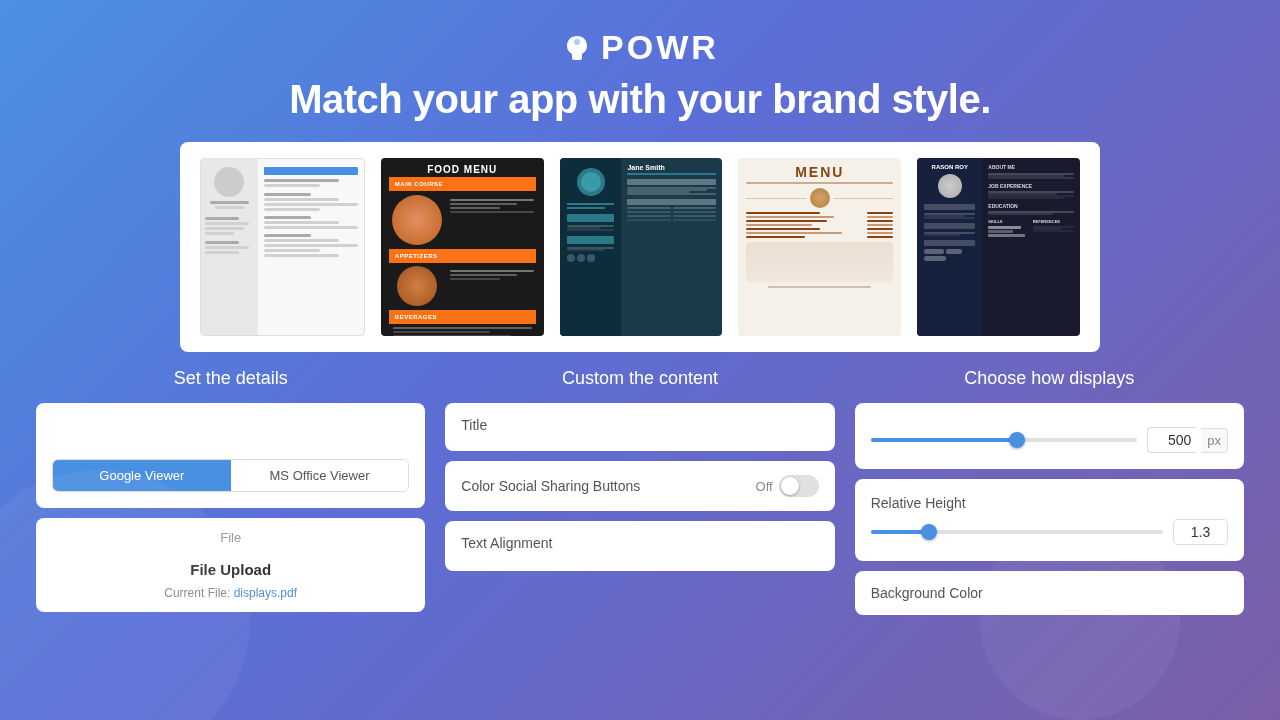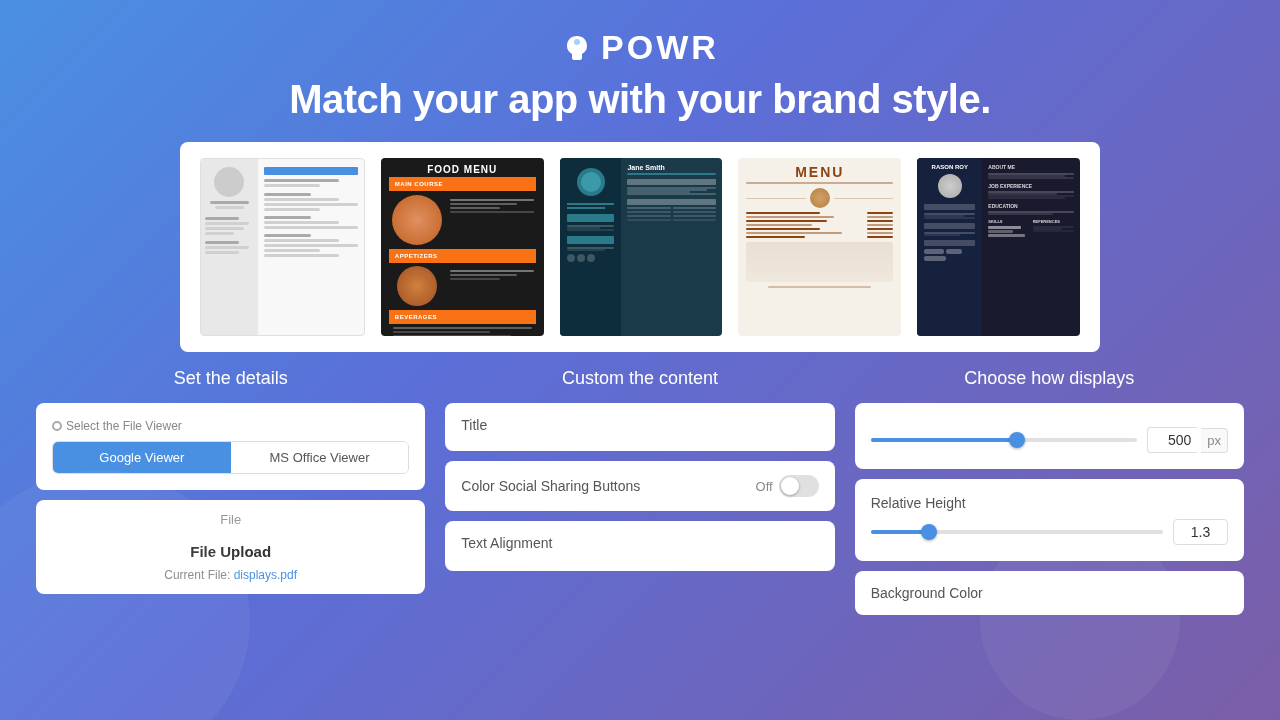--- a/index.html
+++ b/index.html
@@ -136,20 +136,21 @@
       border-radius: 50%;
       border: 2px solid #aaa;
       display: inline-block;
     }
     .viewer-buttons {
       display: flex;
       gap: 0;
       border: 1px solid #ddd;
       border-radius: 6px;
       overflow: hidden;
+      margin-top: 40px;
     }
     .viewer-btn {
       flex: 1;
       padding: 8px 0;
       font-size: 13px;
       border: none;
       cursor: pointer;
       font-weight: 500;
     }
     .viewer-btn.active {
@@ -588,24 +589,20 @@
   </div>
 
 </div>
 
 <div class="bottom-panels">
 
   <div class="panel-section">
     <div class="panel-title">Set the details</div>
 
     <div class="panel-box">
-      <div class="file-viewer-label">
-        <span class="radio-dot"></span>
-        <span>Select the File Viewer</span>
-      </div>
       <div class="viewer-buttons">
         <button class="viewer-btn active">Google Viewer</button>
         <button class="viewer-btn inactive">MS Office Viewer</button>
       </div>
     </div>
 
     <div class="panel-box file-box">
       <div class="file-label">File</div>
       <div class="upload-btn">File Upload</div>
       <div class="current-file">

